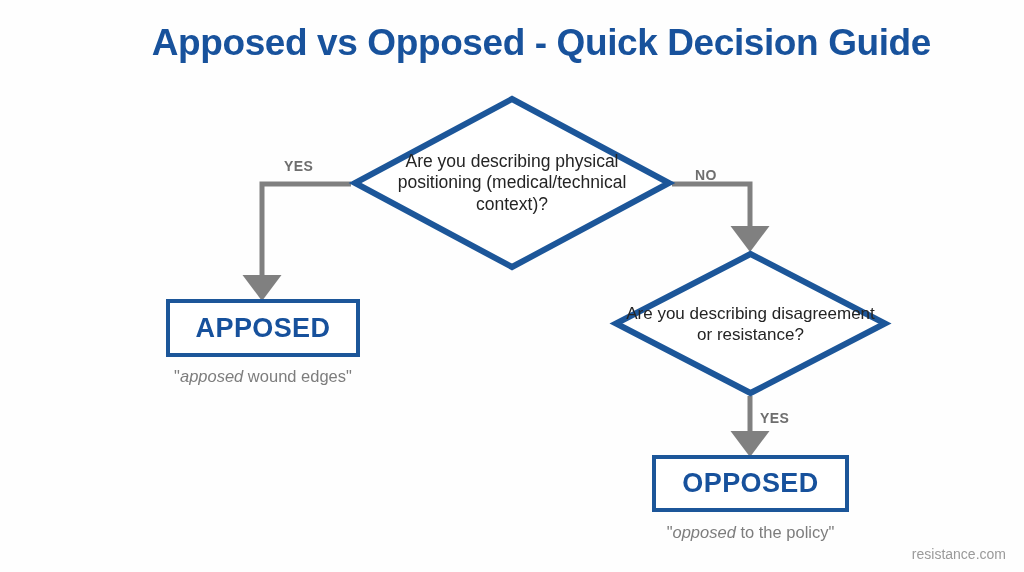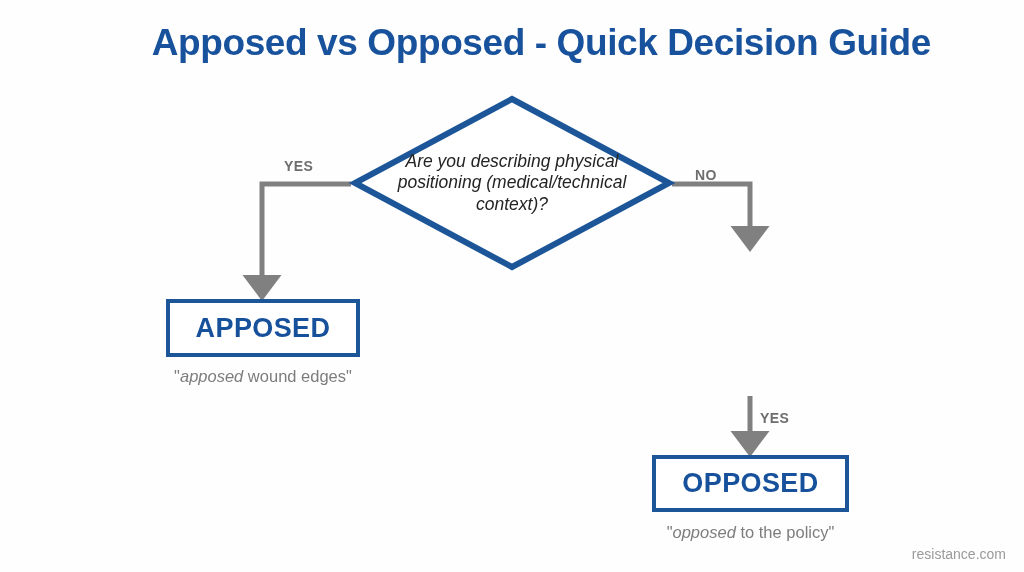--- a/index.html
+++ b/index.html
@@ -33,21 +33,20 @@
     width: 931px;
     text-align: right;
     font-size: 37px;
     font-weight: bold;
     color: #18529c;
     letter-spacing: -0.4px;
   }
 
   .diamond-wrap {
     position: absolute;
-    font-style: italic;
   }
   .diamond-wrap svg {
     position: absolute;
     left: 0;
     top: 0;
     overflow: visible;
   }
   .diamond-text {
     position: absolute;
     left: 0;
@@ -129,20 +128,26 @@
     <path d="M750,396 L750,448" fill="none" stroke="#808080" stroke-width="5" marker-end="url(#arrowGray)"></path>
   </svg>
 
   <div class="diamond-wrap" style="left:351px; top:95px; width:322px; height:176px;">
     <svg width="322" height="176" viewBox="0 0 322 176">
       <polygon points="161,4 318,88 161,172 4,88" fill="#ffffff" stroke="#1c5699" stroke-width="6" stroke-linejoin="miter"></polygon>
     </svg>
     <div class="diamond-text">Are you describing physical positioning (medical/technical context)?</div>
   </div>
 
+  <div class="diamond-wrap" style="left:612px; top:250px; width:277px; height:147px;">
+    <svg width="277" height="147" viewBox="0 0 277 147">
+      <polygon points="138.5,4 273,73.5 138.5,143 4,73.5" fill="#ffffff" stroke="#1c5699" stroke-width="6" stroke-linejoin="miter"></polygon>
+    </svg>
+    <div class="diamond-text" style="font-size:17px; line-height:21px;">Are you describing disagreement or resistance?</div>
+  </div>
 
   <div class="termbox" style="left:166px; top:299px; width:194px; height:58px;">
     <span class="termbox-label">APPOSED</span>
   </div>
   <div class="caption" style="left:166px; top:367px; width:194px;">
     <span>"</span><span class="em">apposed</span><span> wound edges"</span>
   </div>
 
   <div class="termbox" style="left:652px; top:455px; width:197px; height:57px;">
     <span class="termbox-label">OPPOSED</span>

